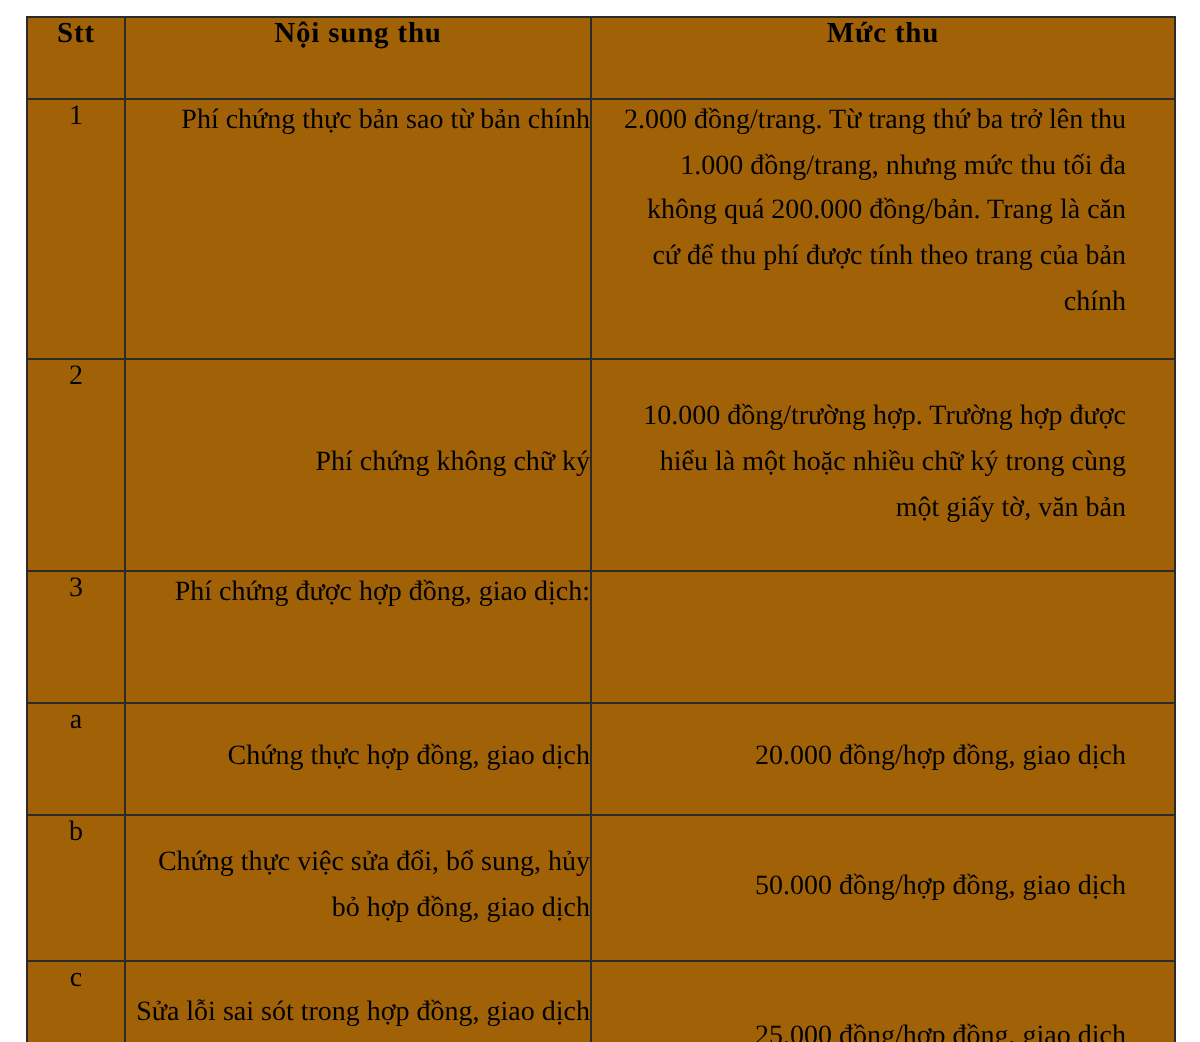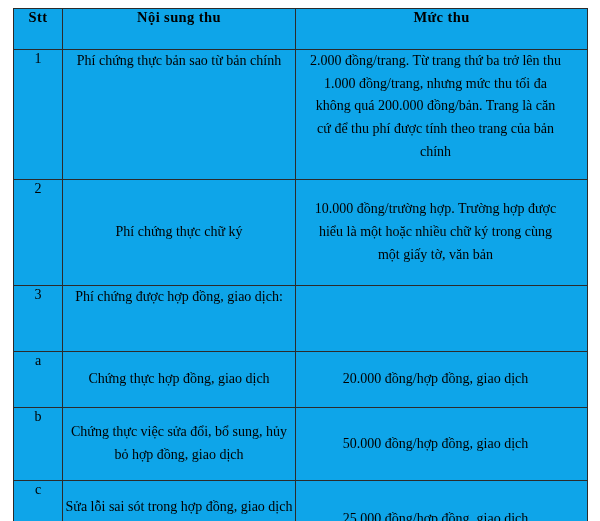--- a/index.html
+++ b/index.html
@@ -36,21 +36,21 @@
 
   .fee-table col.col-stt     { width: 49px; }
   .fee-table col.col-content { width: 233px; }
   .fee-table col.col-fee     { width: 292px; }
 
   .fee-table th,
   .fee-table td {
     border: 1.3px solid #2b2b2b;
     padding: 0;
     vertical-align: top;
-    background: #0ea5e9;
+    background: #a16207;
   }
 
   
   .head-cell {
     height: 40px;
     text-align: center;
     vertical-align: middle;
     font-weight: bold;
     font-size: 14.5px;
     letter-spacing: 0.4px;
@@ -65,21 +65,21 @@
     font-size: 14px;
     line-height: 1.3;
   }
 
   
   .text-cell {
     font-size: 14px;
     line-height: 1.62;
     padding: 10px 9px 10px 13px;
     vertical-align: top;
-    text-align: center;
+    text-align: right;
     margin-top: 36px;
   }
 
   .text-cell.mid {
     vertical-align: middle;
     padding-top: 6px;
     padding-bottom: 6px;
   }
 
   .text-cell.fee-text {
@@ -126,21 +126,21 @@
     <tbody>
 
       <tr class="row-1">
         <td class="stt-cell">1</td>
         <td class="text-cell">Phí chứng thực bản sao từ bản chính</td>
         <td class="text-cell fee-text">2.000 đồng/trang. Từ trang thứ ba trở lên thu 1.000 đồng/trang, nhưng mức thu tối đa không quá 200.000 đồng/bản. Trang là căn cứ để thu phí được tính theo trang của bản chính</td>
       </tr>
 
       <tr class="row-2">
         <td class="stt-cell">2</td>
-        <td class="text-cell mid">Phí chứng thực chữ ký</td>
+        <td class="text-cell mid">Phí chứng không chữ ký</td>
         <td class="text-cell fee-text mid">10.000 đồng/trường hợp. Trường hợp được hiểu là một hoặc nhiều chữ ký trong cùng một giấy tờ, văn bản</td>
       </tr>
 
       <tr class="row-3">
         <td class="stt-cell">3</td>
         <td class="text-cell">Phí chứng được hợp đồng, giao dịch:</td>
         <td class="text-cell fee-text empty-cell"></td>
       </tr>
 
       <tr class="row-a">

